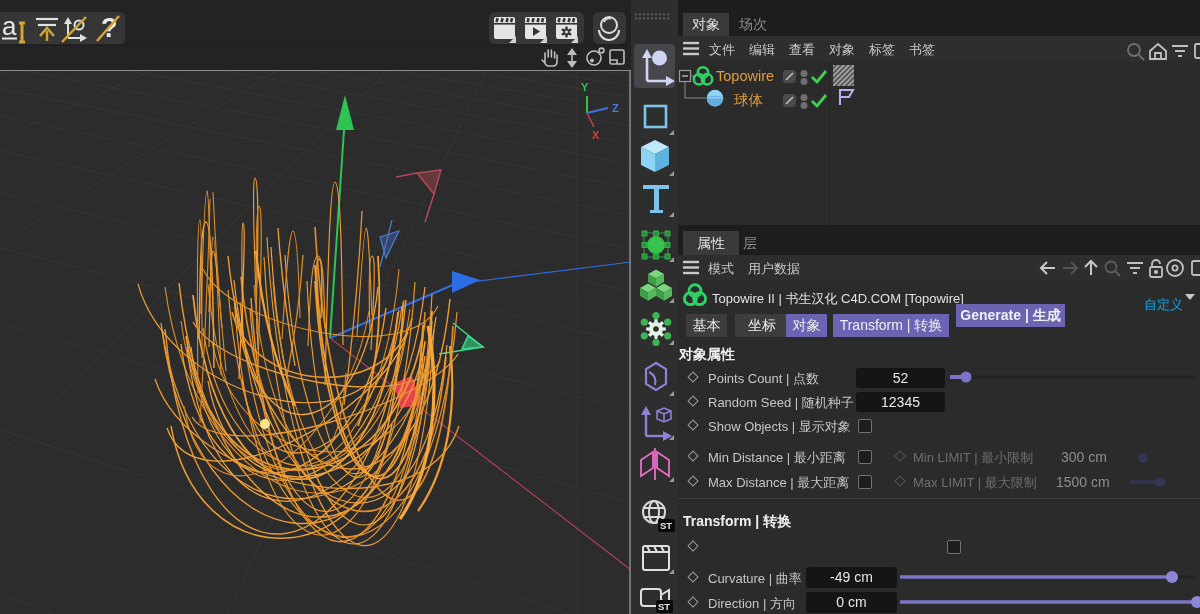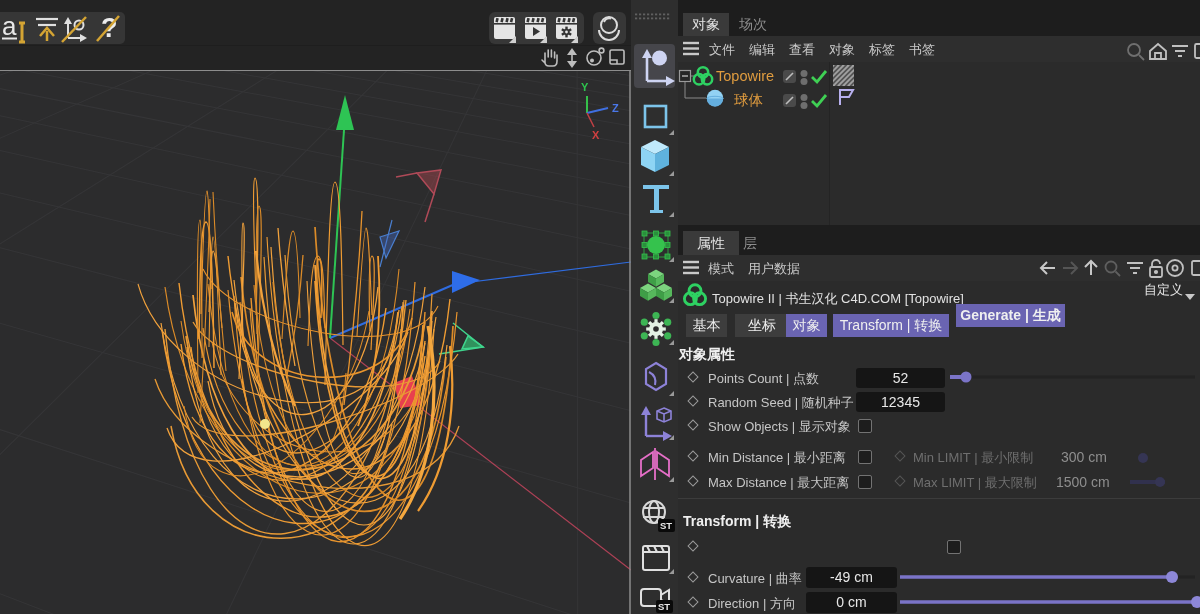--- a/index.html
+++ b/index.html
@@ -556,21 +556,21 @@
       <line x1="452" y1="227" x2="487" y2="227" stroke="#31314e" stroke-width="4"></line>
       <circle cx="482" cy="227" r="5" fill="#353554"></circle>
       <line x1="222" y1="322" x2="494" y2="322" stroke="#7b74c8" stroke-width="3.6"></line>
       <line x1="500" y1="322" x2="517" y2="322" stroke="#232323" stroke-width="3"></line>
       <circle cx="494" cy="322" r="6" fill="#8d87d8"></circle>
       <line x1="222" y1="347" x2="517" y2="347" stroke="#7b74c8" stroke-width="3.6"></line>
       <circle cx="519" cy="347" r="6" fill="#8d87d8"></circle>
     </svg>
 
   <div class="mtext" style="left:712px;top:290px;color:#e2e2e2;font-size:13px;">Topowire II | 书生汉化 C4D.COM [Topowire]</div>
-  <div class="mtext" style="left:1144px;top:281px;color:#e5e5e5;">自定义</div>
+  <div class="mtext" style="left:1144px;top:296px;color:#0ea5e9;">自定义</div>
 
   <div class="ptab" style="left:686px;top:314px;width:41px;background:#3d3d3d;">基本</div>
   <div class="ptab" style="left:735px;top:314px;width:54px;background:#3d3d3d;">坐标</div>
   <div class="ptab" style="left:786px;top:314px;width:41px;background:#6a64b2;">对象</div>
   <div class="ptab" style="left:833px;top:314px;width:116px;background:#6a64b2;">Transform | 转换</div>
   <div class="ptab" style="left:956px;top:304px;width:109px;background:#6a64b2;font-weight:bold;">Generate | 生成</div>
 
   <div class="hdr" style="left:679px;top:346px;">对象属性</div>
 
   <div class="dia" style="left:689px;top:373px;"></div>

